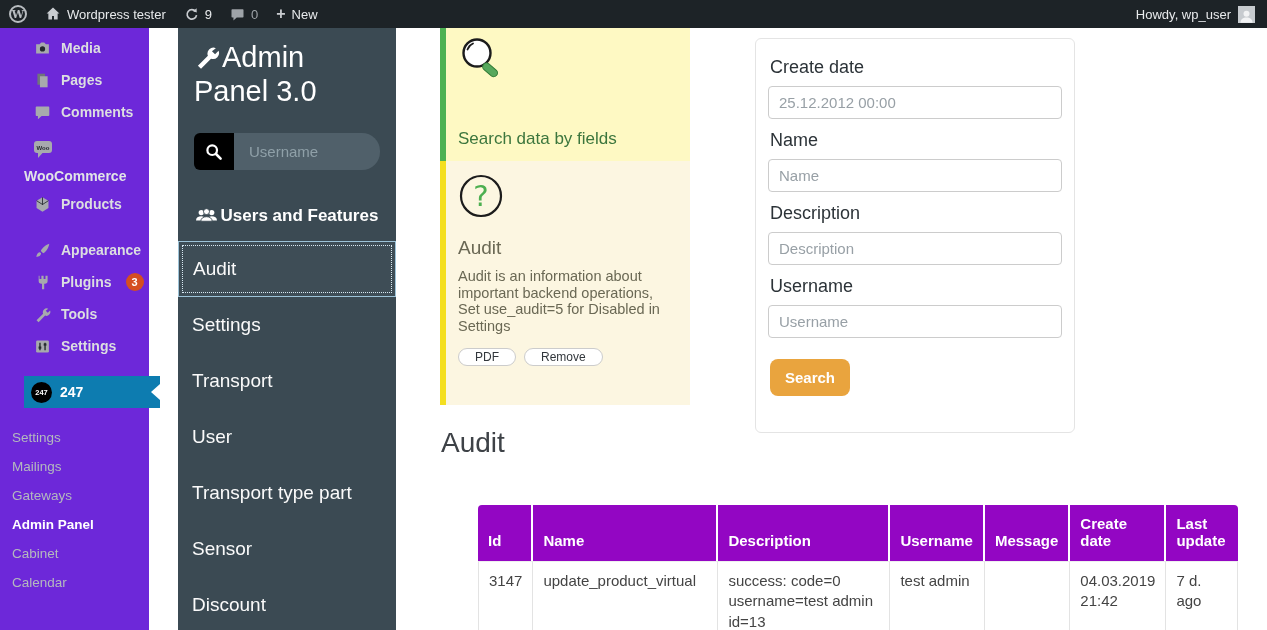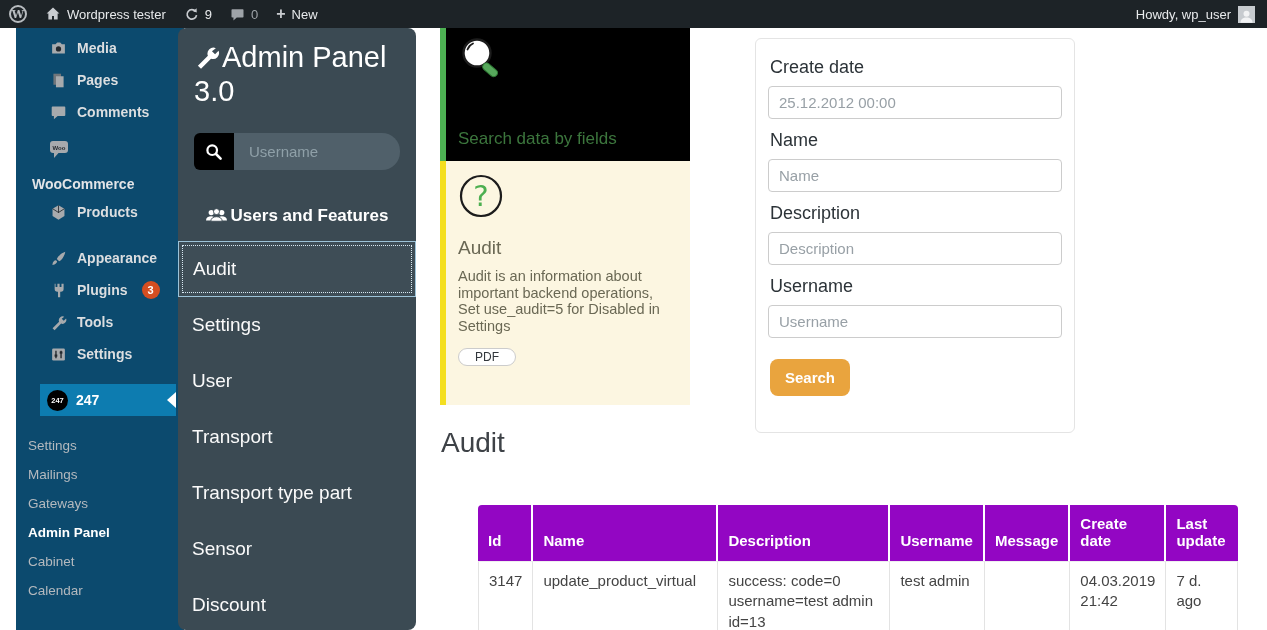--- a/index.html
+++ b/index.html
@@ -13,66 +13,66 @@
   .ab-item { display:flex; align-items:center; gap:6px; padding:0 9px; height:28px; cursor:pointer; }
   .wp-logo-ring { width:18px; height:18px; border:2px solid #b8bcc0; border-radius:50%;
     display:flex; align-items:center; justify-content:center; font-size:11px;
     font-weight:bold; color:#b8bcc0; font-family:"DejaVu Serif", serif; }
   .ab-muted { color:#9ea3a8; }
   .ab-right { margin-left:auto; display:flex; align-items:center; gap:7px; padding:0 12px; height:28px; cursor:pointer; }
   .avatar { width:17px; height:17px; background:#c7cbcf; display:flex; align-items:flex-end; justify-content:center; overflow:hidden; }
   .plus-glyph { font-size:16px; font-weight:bold; color:#c9ccd0; line-height:1; }
 
   
-  #wpmenu { position:absolute; top:28px; left:16px; width:168px; height:602px;
-    background:#0c4a6e; padding-top:4px; color:#e2e4e7; }
+  #wpmenu { position:absolute; top:28px; left:0; width:149px; height:602px;
+    background:#6d28d9; padding-top:4px; color:#e2e4e7; }
   .wpm-item { height:32px; display:flex; align-items:center; gap:10px;
     padding-left:34px; font-size:14px; font-weight:600; color:#dcdee0; cursor:pointer; }
   .wpm-woo { margin:10px 0 4px; cursor:pointer; }
   .wpm-woo .woo-iconrow { padding-left:32px; }
-  .wpm-woo .woo-label { padding-left:16px; font-size:14px; font-weight:600; margin-top:12px; }
+  .wpm-woo .woo-label { padding-left:24px; font-size:14px; font-weight:600; margin-top:4px; }
   .wpm-gap { height:14px; }
   .badge-red { min-width:18px; height:18px; border-radius:50%; background:#d54e21;
     color:#fff; font-size:11px; font-weight:bold; display:flex; align-items:center;
     justify-content:center; margin-left:4px; }
   .wpm-247 { position:relative; margin:14px 0 0 24px; width:136px; height:32px;
     background:#0d7cb0; display:flex; align-items:center; gap:8px; padding-left:7px;
     color:#fff; font-weight:600; font-size:14px; cursor:pointer; }
   .badge-247 { width:21px; height:21px; border-radius:50%; background:#000;
     color:#fff; font-size:7.5px; font-weight:bold; display:flex; align-items:center;
     justify-content:center; }
   .arrow-current { position:absolute; right:0; top:50%; transform:translateY(-50%);
     width:0; height:0; border-top:8px solid transparent; border-bottom:8px solid transparent;
     border-right:9px solid #fff; }
   #wpsubmenu { padding:16px 0 0 12px; list-style:none; }
   #wpsubmenu li { padding:6px 0 8px; font-size:13.5px; color:#b4b9be; cursor:pointer; }
   #wpsubmenu li.current { color:#fff; font-weight:bold; }
 
   
-  #pluginbar { position:absolute; top:28px; left:178px; width:238px; height:602px;
-    background:#3b4a53; color:#fff;border-radius:8px; }
+  #pluginbar { position:absolute; top:28px; left:178px; width:218px; height:602px;
+    background:#3b4a53; color:#fff; }
   #plugin-title { padding:12px 16px 0; font-size:29px; line-height:1.18; font-weight:400; }
   #plugin-title svg { vertical-align:-3px; margin-right:2px; }
   .psearch { margin:25px 16px 0; display:flex; height:37px; }
   .psearch-btn { width:40px; background:#000; border:none; border-radius:6px 0 0 6px;
     display:flex; align-items:center; justify-content:center; cursor:pointer; }
   .psearch input { flex:1; min-width:0; background:#50606a; border:none;
     border-radius:0 18px 18px 0; color:#d4dade; padding:0 15px; font-size:15px; outline:none; }
   .psearch input::placeholder { color:#8fa0a8; }
   #plugin-section { margin-top:36px; display:flex; justify-content:center;
     align-items:center; gap:4px; font-size:17px; font-weight:600; }
   #plugin-menu { list-style:none; margin-top:15px; }
   #plugin-menu li { height:56px; display:flex; align-items:center; padding-left:14px;
     font-size:19px; color:#fafafa; cursor:pointer; }
   #plugin-menu li.selected { border:1px solid #9dc3d8; outline:1px dotted #d8e8f2;
     outline-offset:-5px; background:rgba(255,255,255,0.02); }
 
   
   #infocol { position:absolute; left:440px; top:28px; width:250px; }
-  .box-green { height:133px; background:#000000; border-left:6px solid #4db153;
+  .box-green { height:133px; background:#fef9c3; border-left:6px solid #4db153;
     padding:8px 12px 12px; display:flex; flex-direction:column; justify-content:space-between; }
   .box-green .box-text { font-size:17px; color:#3c763d; }
   .box-yellow { height:244px; background:#fcf6e1; border-left:6px solid #f4df20;
     padding:12px 12px; color:#6a6854; }
   .box-yellow h3 { margin-top:14px; font-size:19px; font-weight:400; color:#6a6854; }
   .box-yellow .box-desc { margin-top:9px; font-size:14.5px; line-height:1.15; }
   .box-btns { margin-top:13px; display:flex; gap:8px; }
   .box-btns button { background:#fff; border:1px solid #ccc; border-radius:12px;
     padding:1px 16px; font-size:12px; color:#32373c; cursor:pointer;
     font-family:"Liberation Sans", sans-serif; }
@@ -250,22 +250,22 @@
       <circle cx="12" cy="4" r="3.4" fill="#fff" stroke="#3b4a53" stroke-width="1"></circle>
       <path d="M0 14c0-3 2.6-4.6 6-4.6 1.2 0 2.3.2 3.2.6A6.5 6.5 0 0 0 6.5 14z" fill="#fff"></path>
       <path d="M24 14c0-3-2.6-4.6-6-4.6-1.2 0-2.3.2-3.2.6a6.5 6.5 0 0 1 2.7 4z" fill="#fff"></path>
       <path d="M5.5 15c0-3.4 2.9-5.2 6.5-5.2s6.5 1.8 6.5 5.2z" fill="#fff" stroke="#3b4a53" stroke-width="1"></path>
     </svg>
     <span>Users and Features</span>
   </div>
   <ul id="plugin-menu">
     <li class="selected">Audit</li>
     <li>Settings</li>
+    <li>Transport</li>
     <li>User</li>
-    <li>Transport</li>
     <li>Transport type part</li>
     <li>Sensor</li>
     <li>Discount</li>
   </ul>
 </div>
 
 <div id="infocol">
   <div class="box-green">
     <svg width="48" height="48" viewBox="0 0 48 48">
       <circle cx="19" cy="17" r="13.5" fill="#fff" stroke="#1c1c1c" stroke-width="2.4"></circle>
@@ -276,20 +276,21 @@
   </div>
   <div class="box-yellow">
     <svg width="46" height="46" viewBox="0 0 46 46">
       <circle cx="23" cy="23" r="20" fill="none" stroke="#1c1c1c" stroke-width="2.2"></circle>
       <text x="23" y="33" text-anchor="middle" font-size="29" fill="#4caf50" font-family="DejaVu Sans">?</text>
     </svg>
     <h3>Audit</h3>
     <div class="box-desc">Audit is an information about important backend operations, Set use_audit=5 for Disabled in Settings</div>
     <div class="box-btns">
       <button>PDF</button>
+      <button>Remove</button>
     </div>
   </div>
 </div>
 
 <div id="searchcard">
   <label>Create date</label>
   <input type="text" placeholder="25.12.2012 00:00" style="">
   <label>Name</label>
   <input type="text" placeholder="Name" style="">
   <label>Description</label>

